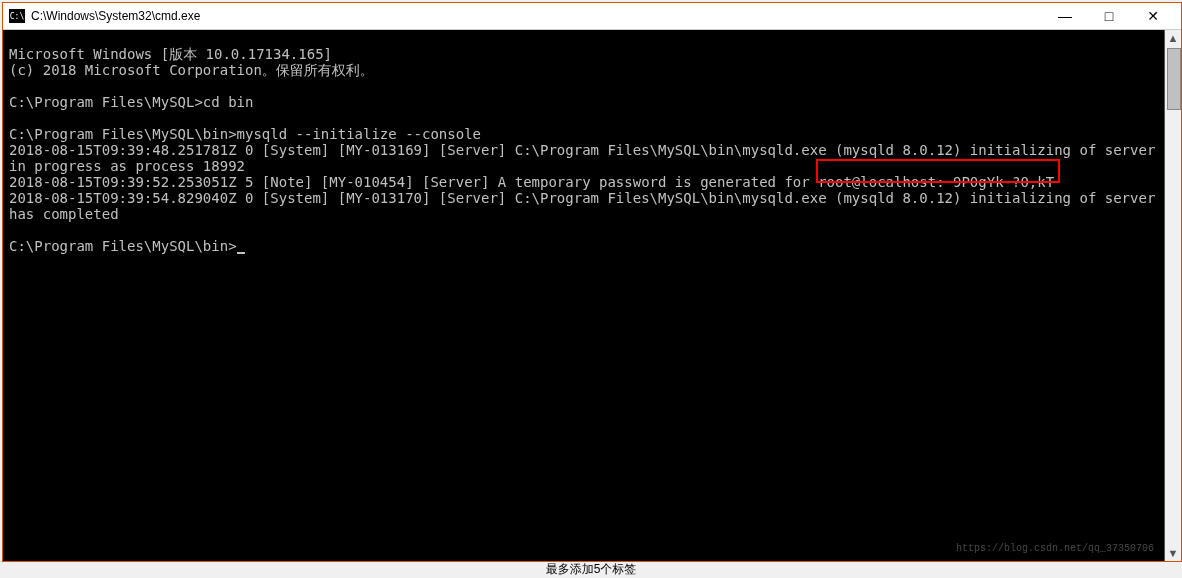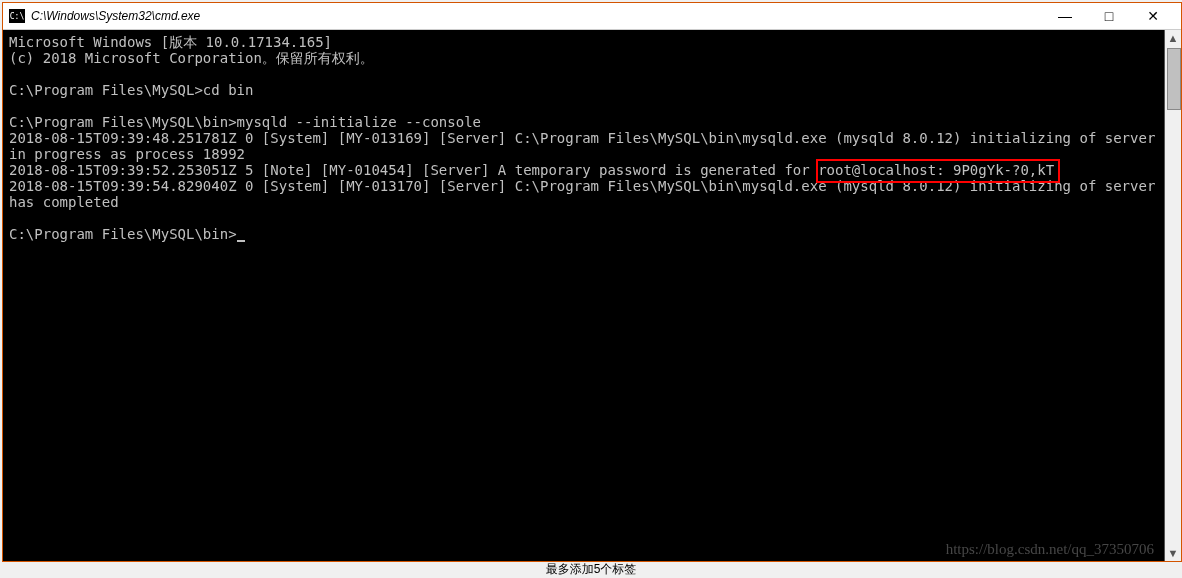--- a/index.html
+++ b/index.html
@@ -40,21 +40,20 @@
     margin-right: 6px;
     display: flex;
     align-items: center;
     justify-content: center;
     color: #fff;
     font-size: 8px;
     font-family: monospace;
   }
   .titlebar-title {
     flex: 0 0 auto;
-    font-style: italic;
   }
   .titlebar-spacer { flex: 1; }
   .titlebar-controls {
     display: flex;
     align-items: center;
   }
   .titlebar-btn {
     width: 44px;
     height: 26px;
     display: flex;
@@ -70,21 +69,21 @@
     background: #000;
     position: relative;
   }
   .terminal {
     flex: 1;
     background: #000;
     color: #c0c0c0;
     font-family: "Consolas","NSimSun","SimSun",monospace;
     font-size: 14px;
     line-height: 16px;
-    padding: 4px 6px;
+    padding: 16px 6px;
     white-space: pre-wrap;
     word-break: break-all;
     position: relative;
   }
   .scrollbar {
     width: 16px;
     background: #f0f0f0;
     border-left: 1px solid #555;
     position: relative;
   }
@@ -119,22 +118,22 @@
     width: 8px;
     height: 2px;
     background: #c0c0c0;
     vertical-align: bottom;
   }
   .watermark {
     position: absolute;
     right: 10px;
     bottom: 4px;
     color: rgba(128,128,128,0.55);
-    font-family: Liberation Serif, serif;
-    font-size: 15px;
+    font-family: Liberation Mono, monospace;
+    font-size: 10px;
     pointer-events: none;
   }
   .footer-text {
     position: absolute;
     bottom: 0;
     left: 50%;
     transform: translateX(-50%);
     font-size: 12px;
     color: #000000;
     font-family: sans-serif;

